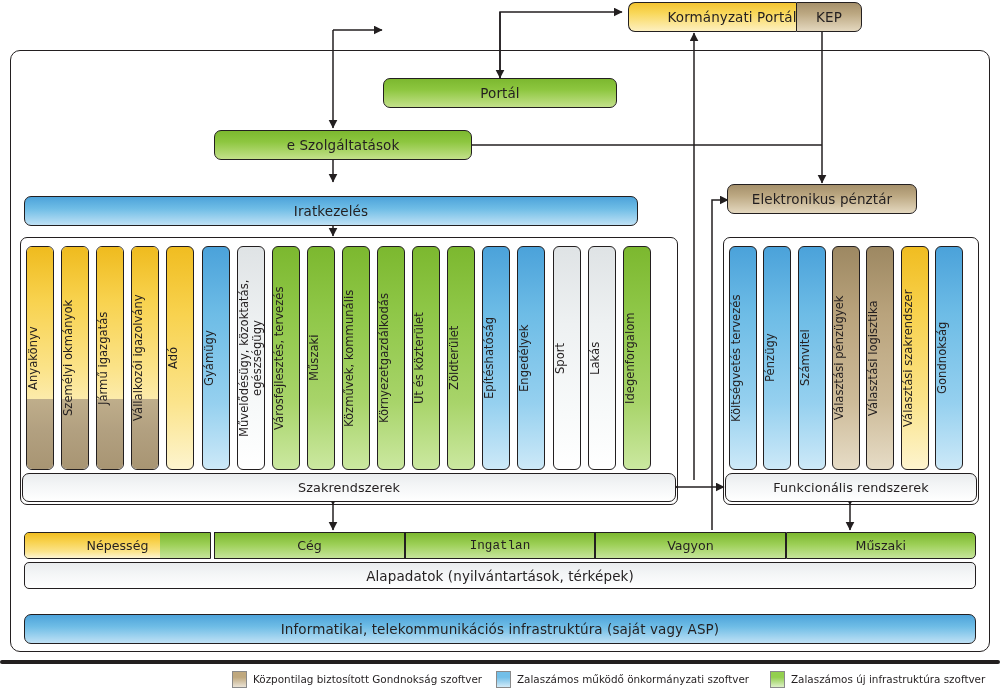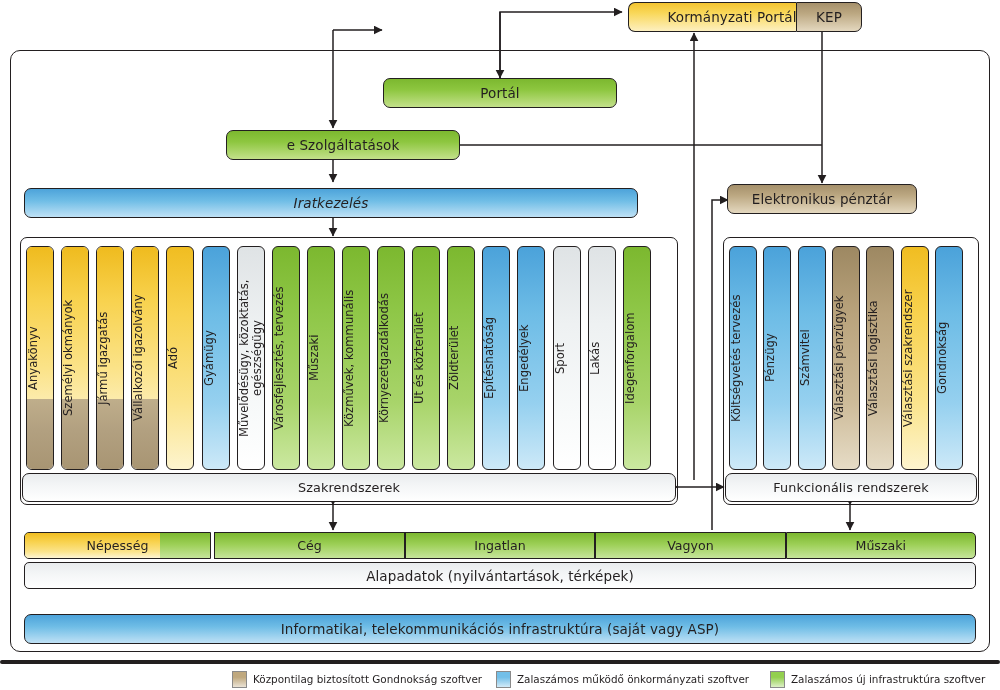--- a/index.html
+++ b/index.html
@@ -144,25 +144,25 @@
   <div class="box grad-tan" style="left:796px; top:2px; width:66px; height:30px; border-radius:0 7px 7px 0;">
     <span>KEP</span>
   </div>
 
   <div class="outer-frame" style="left:10px; top:50px; width:980px; height:602px;"></div>
 
   <div class="box grad-green" style="left:383px; top:78px; width:234px; height:30px;">
     <span>Portál</span>
   </div>
 
-  <div class="box grad-green" style="left:214px; top:130px; width:234px; height:30px;margin-left:12px;">
+  <div class="box grad-green" style="left:214px; top:130px; width:258px; height:30px;">
     <span>e Szolgáltatások</span>
   </div>
 
-  <div class="box grad-blue" style="left:24px; top:188px; width:614px; height:30px;font-style:italic;">
+  <div class="box grad-blue" style="left:24px; top:196px; width:614px; height:30px;">
     <span>Iratkezelés</span>
   </div>
 
   <div class="box grad-tan" style="left:727px; top:184px; width:190px; height:30px;">
     <span>Elektronikus pénztár</span>
   </div>
 
   <div class="frame" style="left:20px; top:237px; width:658px; height:268px;"></div>
   <div id="spec-cols">
       <div class="col" style="left: 26px; top: 246px; width: 28px; height: 224px;">
@@ -263,21 +263,21 @@
 
   <div id="base-row">
       <div class="baserow" style="left: 24px; top: 532px; width: 187px; height: 27px; border-radius: 5px 0px 0px 5px; background: linear-gradient(to right, rgba(0, 0, 0, 0) 0px, rgba(0, 0, 0, 0) 73%, rgba(0, 0, 0, 0) 73%), linear-gradient(rgb(124, 184, 47) 0%, rgb(156, 207, 86) 45%, rgb(198, 229, 155) 100%); position: absolute;">
         <div style="position: absolute; left: 0px; top: 0px; bottom: 0px; width: 73%; z-index: 1; border-radius: 4px 0px 0px 4px; background: linear-gradient(rgb(240, 189, 33) 0%, rgb(248, 210, 78) 35%, rgb(251, 228, 140) 75%, rgb(253, 245, 212) 100%);"></div>
         <span style="position: relative; z-index: 3;">Népesség</span>
       </div>
       <div class="baserow" style="left: 214.4px; top: 532px; width: 190.4px; height: 27px; border-radius: 0px; border-left-width: 1.3px; background: linear-gradient(rgb(124, 184, 47) 0%, rgb(156, 207, 86) 45%, rgb(198, 229, 155) 100%);">
         <span style="position: relative; z-index: 3;">Cég</span>
       </div>
       <div class="baserow" style="left: 404.8px; top: 532px; width: 190.4px; height: 27px; border-radius: 0px; border-left-width: 1.3px; background: linear-gradient(rgb(124, 184, 47) 0%, rgb(156, 207, 86) 45%, rgb(198, 229, 155) 100%);">
-        <span style="position: relative; z-index: 3;">Ingatlan</span>
+        <span style="position: relative; z-index: 3; font-family: Liberation Mono, monospace;">Ingatlan</span>
       </div>
       <div class="baserow" style="left: 595.2px; top: 532px; width: 190.4px; height: 27px; border-radius: 0px; border-left-width: 1.3px; background: linear-gradient(rgb(124, 184, 47) 0%, rgb(156, 207, 86) 45%, rgb(198, 229, 155) 100%);">
         <span style="position: relative; z-index: 3;">Vagyon</span>
       </div>
       <div class="baserow" style="left: 785.6px; top: 532px; width: 190.4px; height: 27px; border-radius: 0px 5px 5px 0px; border-left-width: 1.3px; background: linear-gradient(rgb(124, 184, 47) 0%, rgb(156, 207, 86) 45%, rgb(198, 229, 155) 100%);">
         <span style="position: relative; z-index: 3;">Műszaki</span>
       </div>
     </div>
 
   <div class="box grad-white" style="left:24px; top:562px; width:952px; height:27px; border-radius:5px;">

